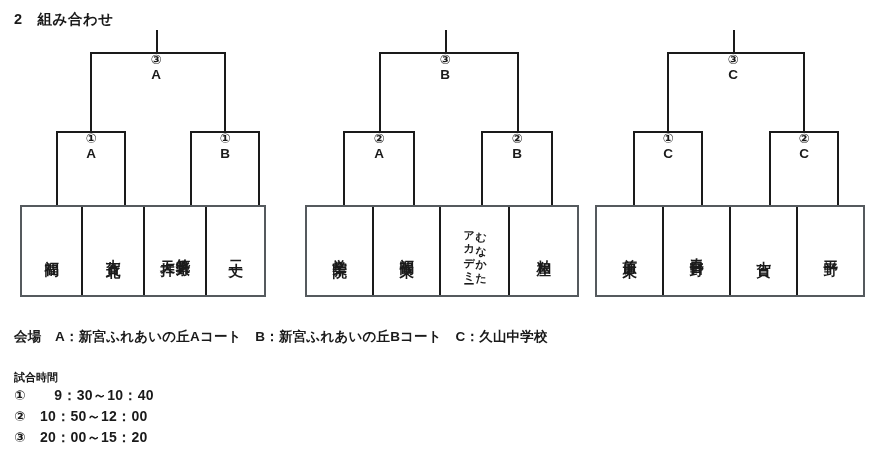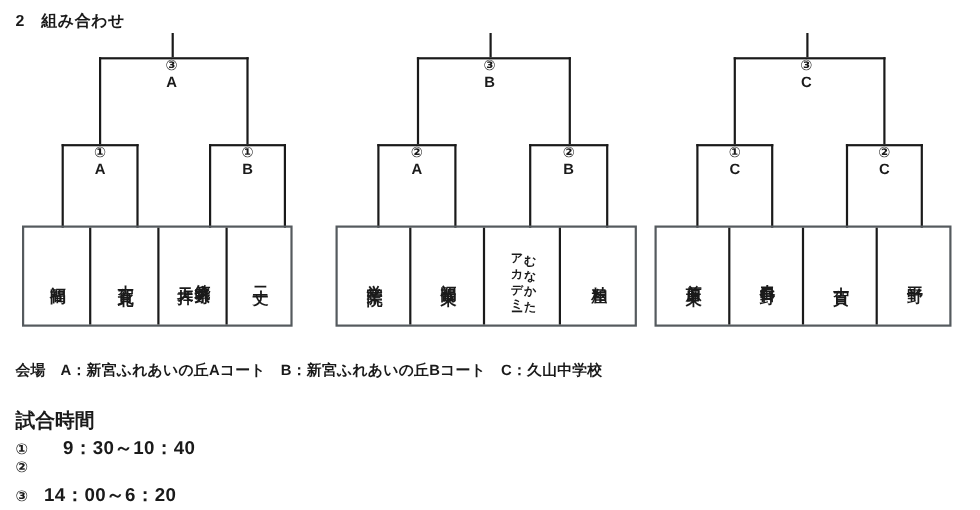--- a/index.html
+++ b/index.html
@@ -120,37 +120,37 @@
     font-weight: 700;
     white-space: pre;
     letter-spacing: 0.2px;
   }
   .schedule {
     position: absolute;
     left: 14px;
     top: 370px;
   }
   .schedule-title {
-    font-size: 18px;
+    font-size: 11px;
     font-weight: 700;
     margin-bottom: 2px;
     white-space: pre;
   }
   .sched-row {
     display: flex;
     align-items: baseline;
     height: 21px;
   }
   .sched-num {
     width: 26px;
     font-size: 13.5px;
     font-weight: 600;
   }
   .sched-time {
-    font-size: 17px;
+    font-size: 14px;
     font-weight: 700;
     white-space: pre;
     letter-spacing: 0.3px;
   }
 </style>
 </head>
 <body>
 
 <div class="page-title">2　組み合わせ</div>
 
@@ -285,18 +285,19 @@
 <div class="venue-line">会場　A：新宮ふれあいの丘Aコート　B：新宮ふれあいの丘Bコート　C：久山中学校</div>
 
 <div class="schedule">
   <div class="schedule-title">試合時間</div>
   <div class="sched-row">
     <span class="sched-num">①</span>
     <span class="sched-time">　9：30～10：40</span>
   </div>
   <div class="sched-row">
     <span class="sched-num">②</span>
+    <span class="sched-time">10：50～12：00</span>
   </div>
   <div class="sched-row">
     <span class="sched-num">③</span>
-    <span class="sched-time">14：00～6：20</span>
+    <span class="sched-time">20：00～15：20</span>
   </div>
 </div>
 
 </body></html>

